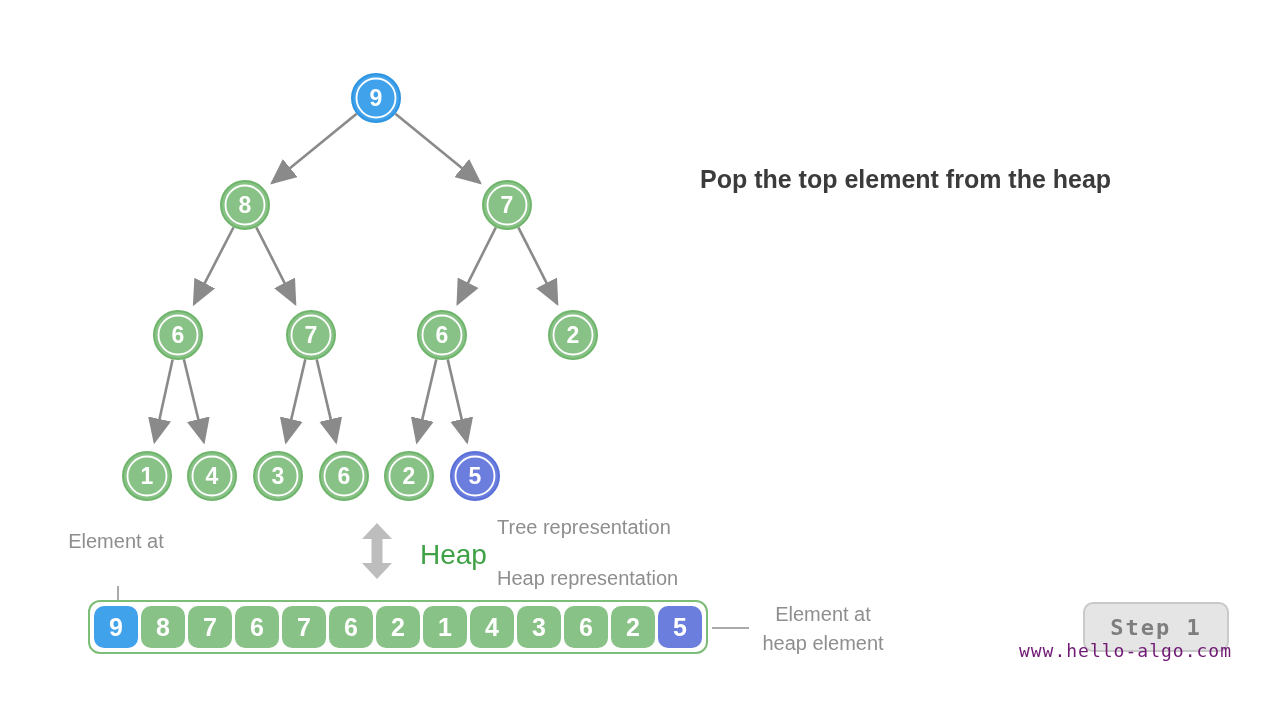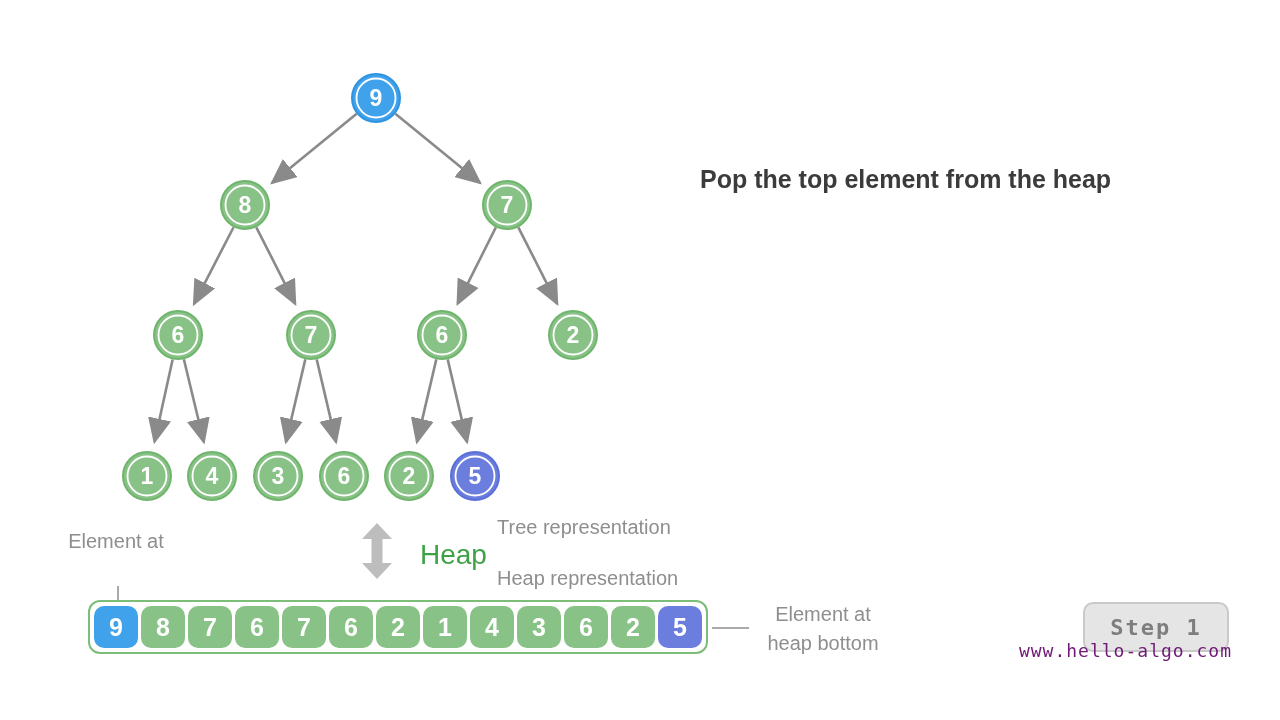--- a/index.html
+++ b/index.html
@@ -202,21 +202,21 @@
 <div id="heap-label">Heap</div>
 <div id="tree-rep-label" class="gray-label">Tree representation</div>
 <div id="array-rep-label" class="gray-label">Heap representation</div>
 
 <div id="heap-top-label" class="gray-label">
   <div>Element at</div>
 </div>
 
 <div id="heap-bottom-label" class="gray-label">
   <div>Element at</div>
-  <div>heap bottom</div>
+  <div>heap element</div>
 </div>
 
 <div id="top-connector" class="connector"></div>
 <div id="bottom-connector" class="connector"></div>
 
 <div id="array-box">
     <div class="cell blue">9</div>
     <div class="cell green">8</div>
     <div class="cell green">7</div>
     <div class="cell green">6</div>

